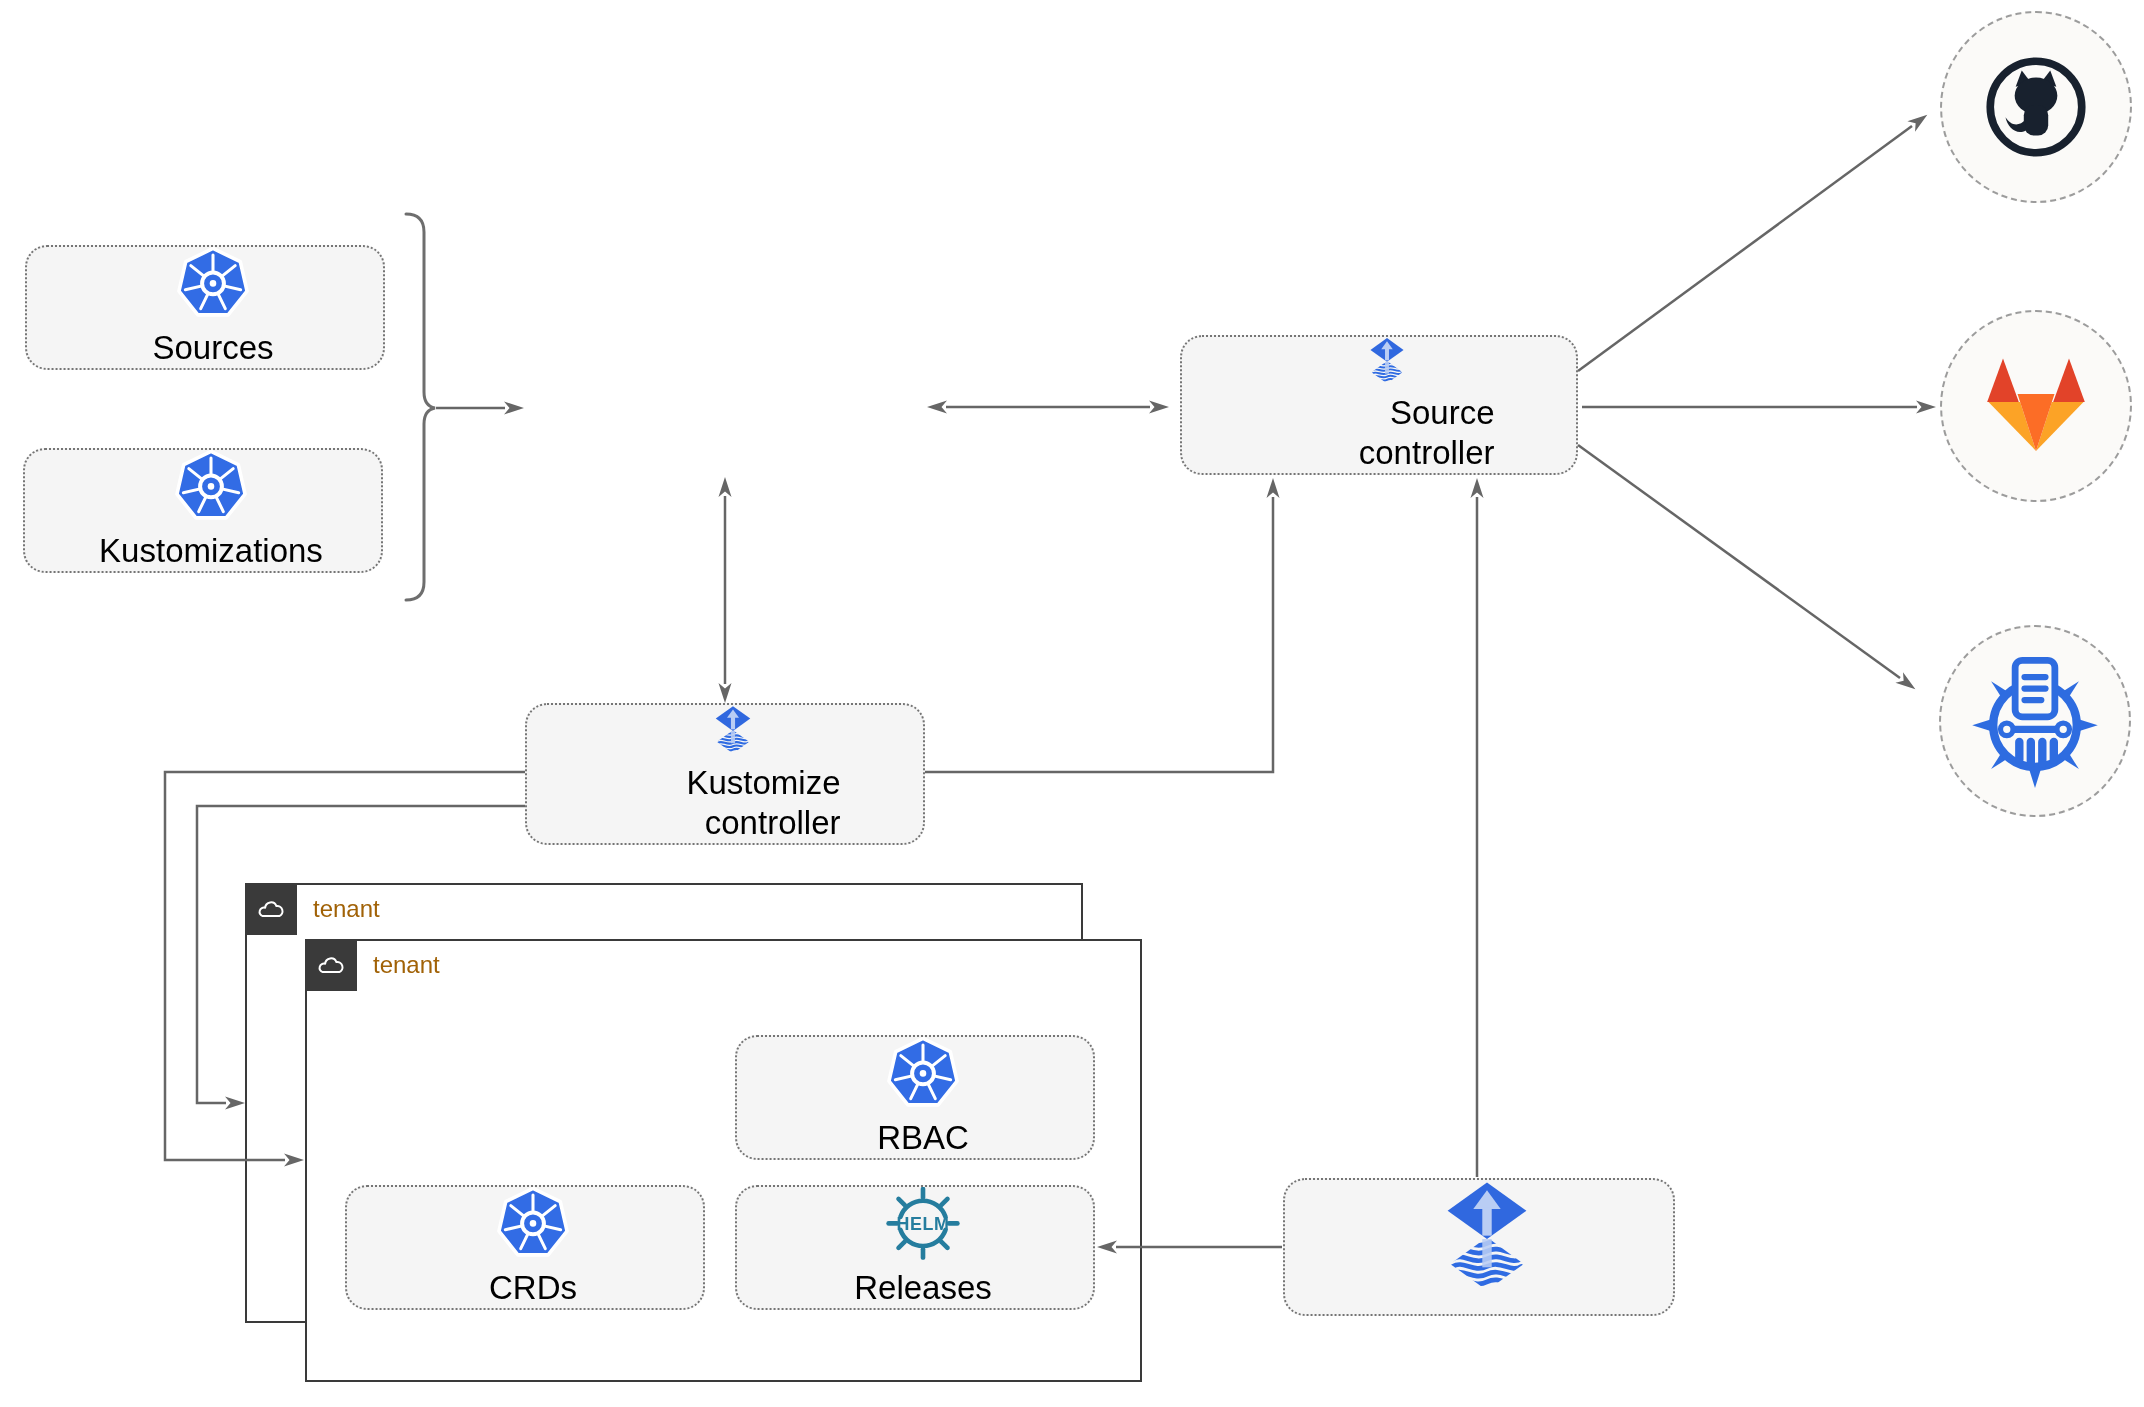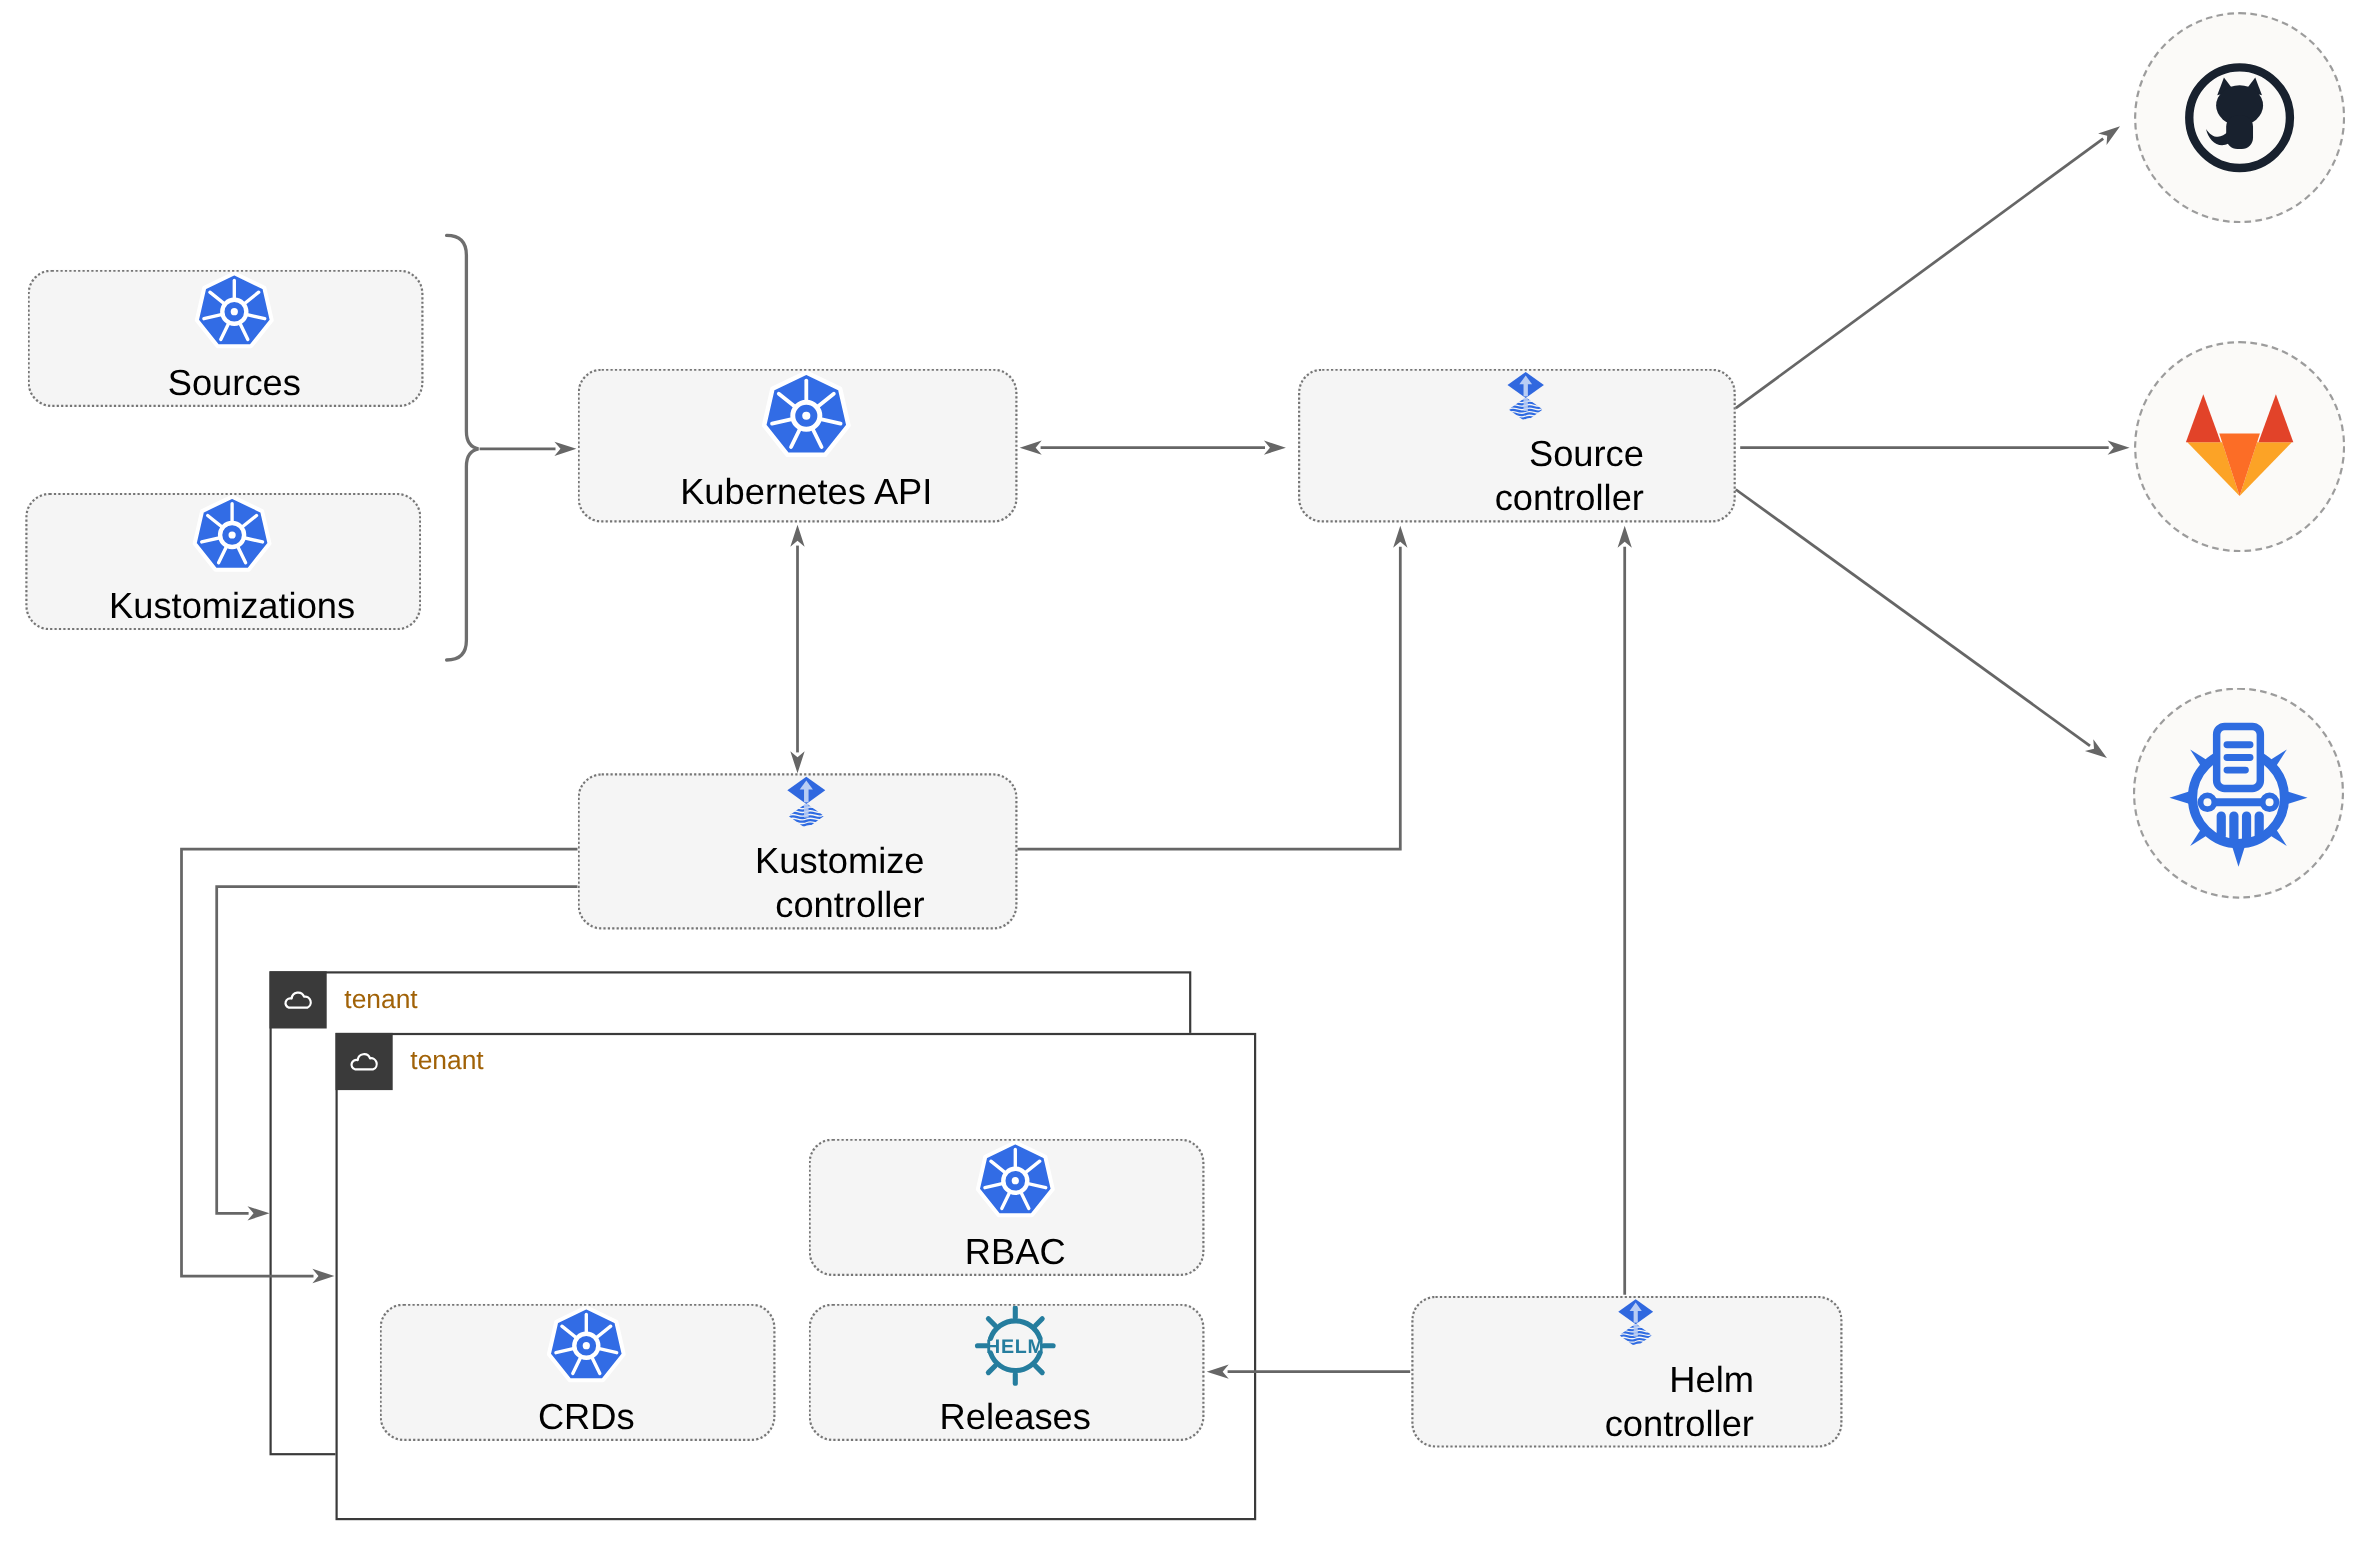--- a/index.html
+++ b/index.html
@@ -185,46 +185,39 @@
     <div class="node-label">Sources</div>
   </div>
 
   <div class="node" style="left:23px;top:448px;width:360px;height:125px">
     <svg width="76" height="76">
         <use href="#icon-k8s"></use>
       </svg>
     <div class="node-label">Kustomizations</div>
   </div>
 
-  <div class="node" style="left:525px;top:335px;width:400px;height:140px">
-    <svg width="82" height="82">
-        <use href="#icon-k8s"></use>
-      </svg>
-    <div class="node-label">Kubernetes API</div>
-  </div>
 
   <div class="node" style="left:1180px;top:335px;width:398px;height:140px">
     <svg width="86" height="113">
         <use href="#icon-flux"></use>
       </svg>
     <div class="node-label narrow">Source controller</div>
   </div>
 
   <div class="node" style="left:525px;top:703px;width:400px;height:142px">
     <svg width="86" height="113">
         <use href="#icon-flux"></use>
       </svg>
     <div class="node-label narrow">Kustomize controller</div>
   </div>
 
   <div class="node" style="left:1283px;top:1178px;width:392px;height:138px">
     <svg width="86" height="113">
         <use href="#icon-flux"></use>
       </svg>
-    <div class="node-label narrow">Helm controller</div>
   </div>
 
 
   <div class="node" style="left:735px;top:1035px;width:360px;height:125px">
     <svg width="74" height="74">
         <use href="#icon-k8s"></use>
       </svg>
     <div class="node-label">RBAC</div>
   </div>
 

